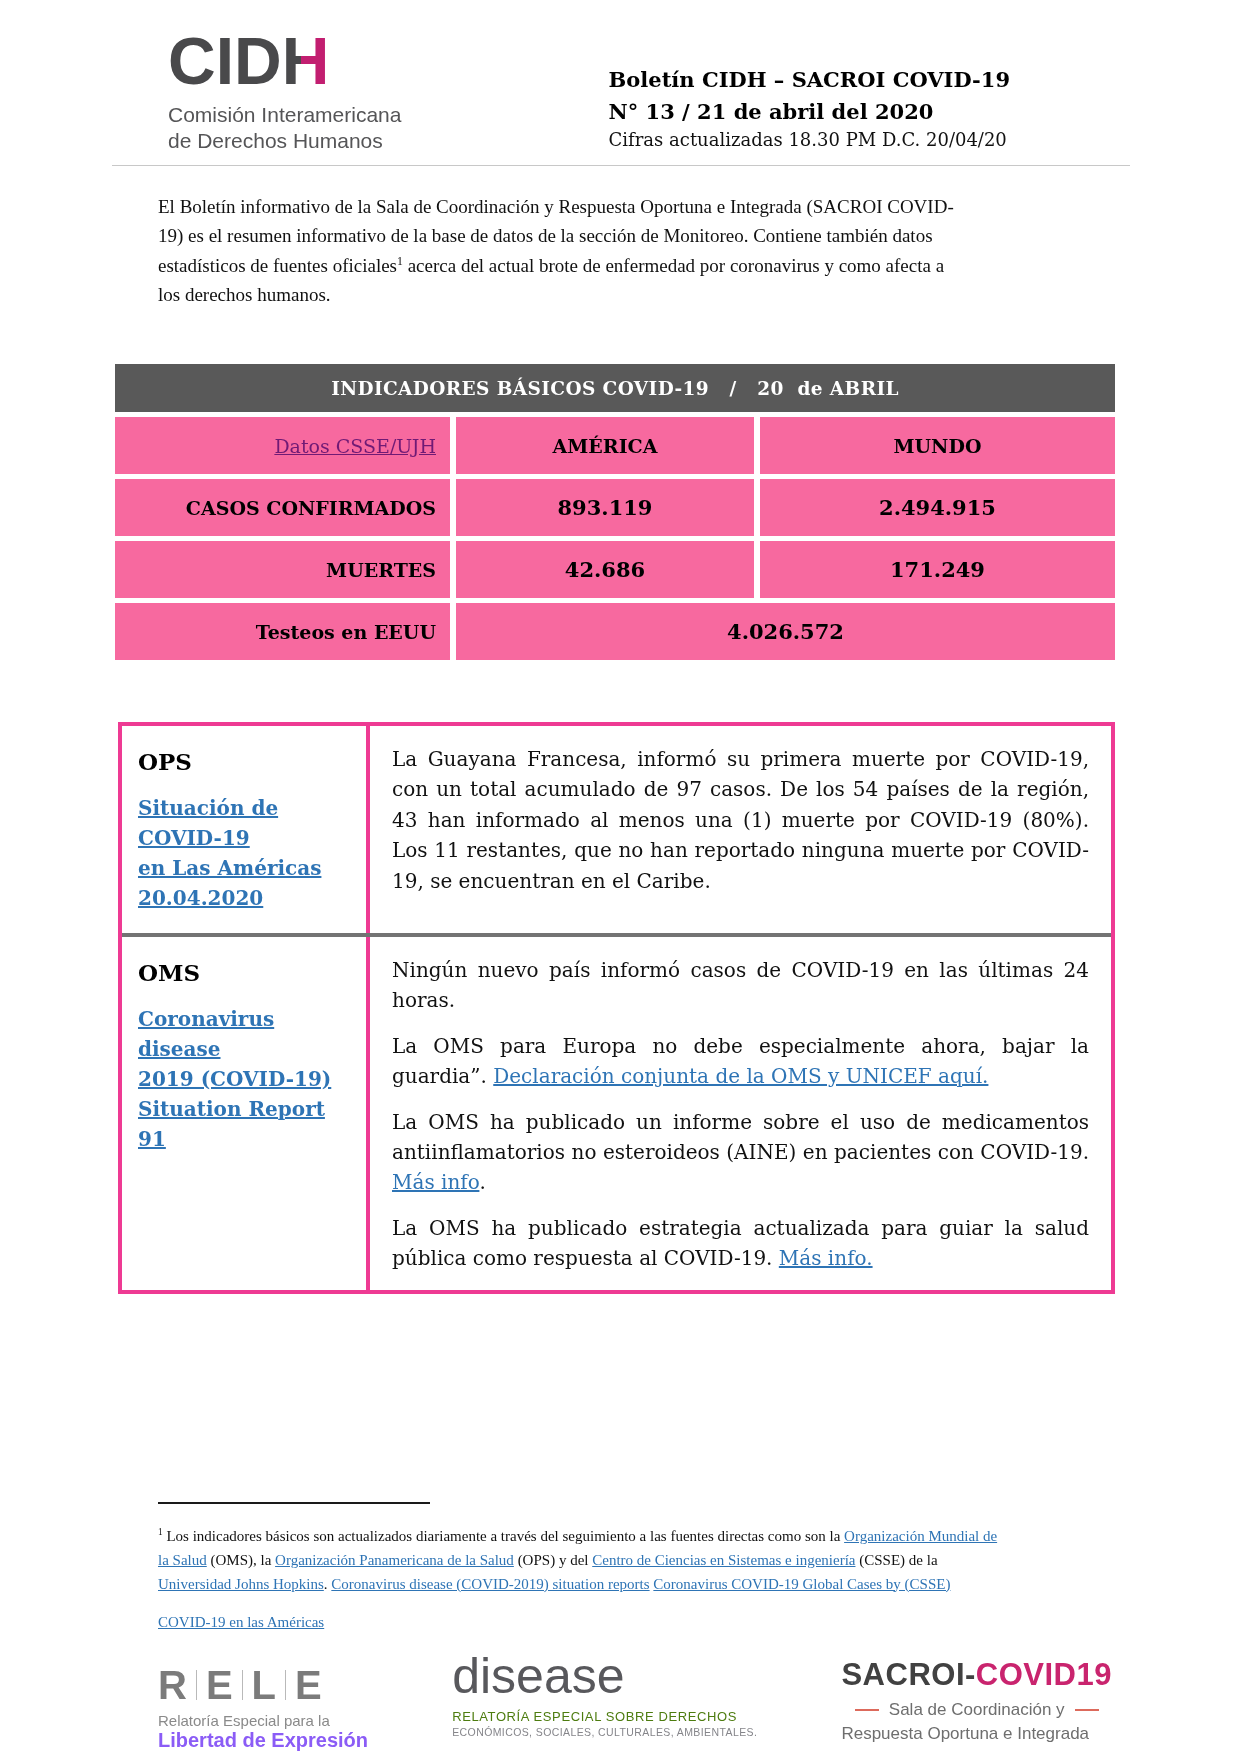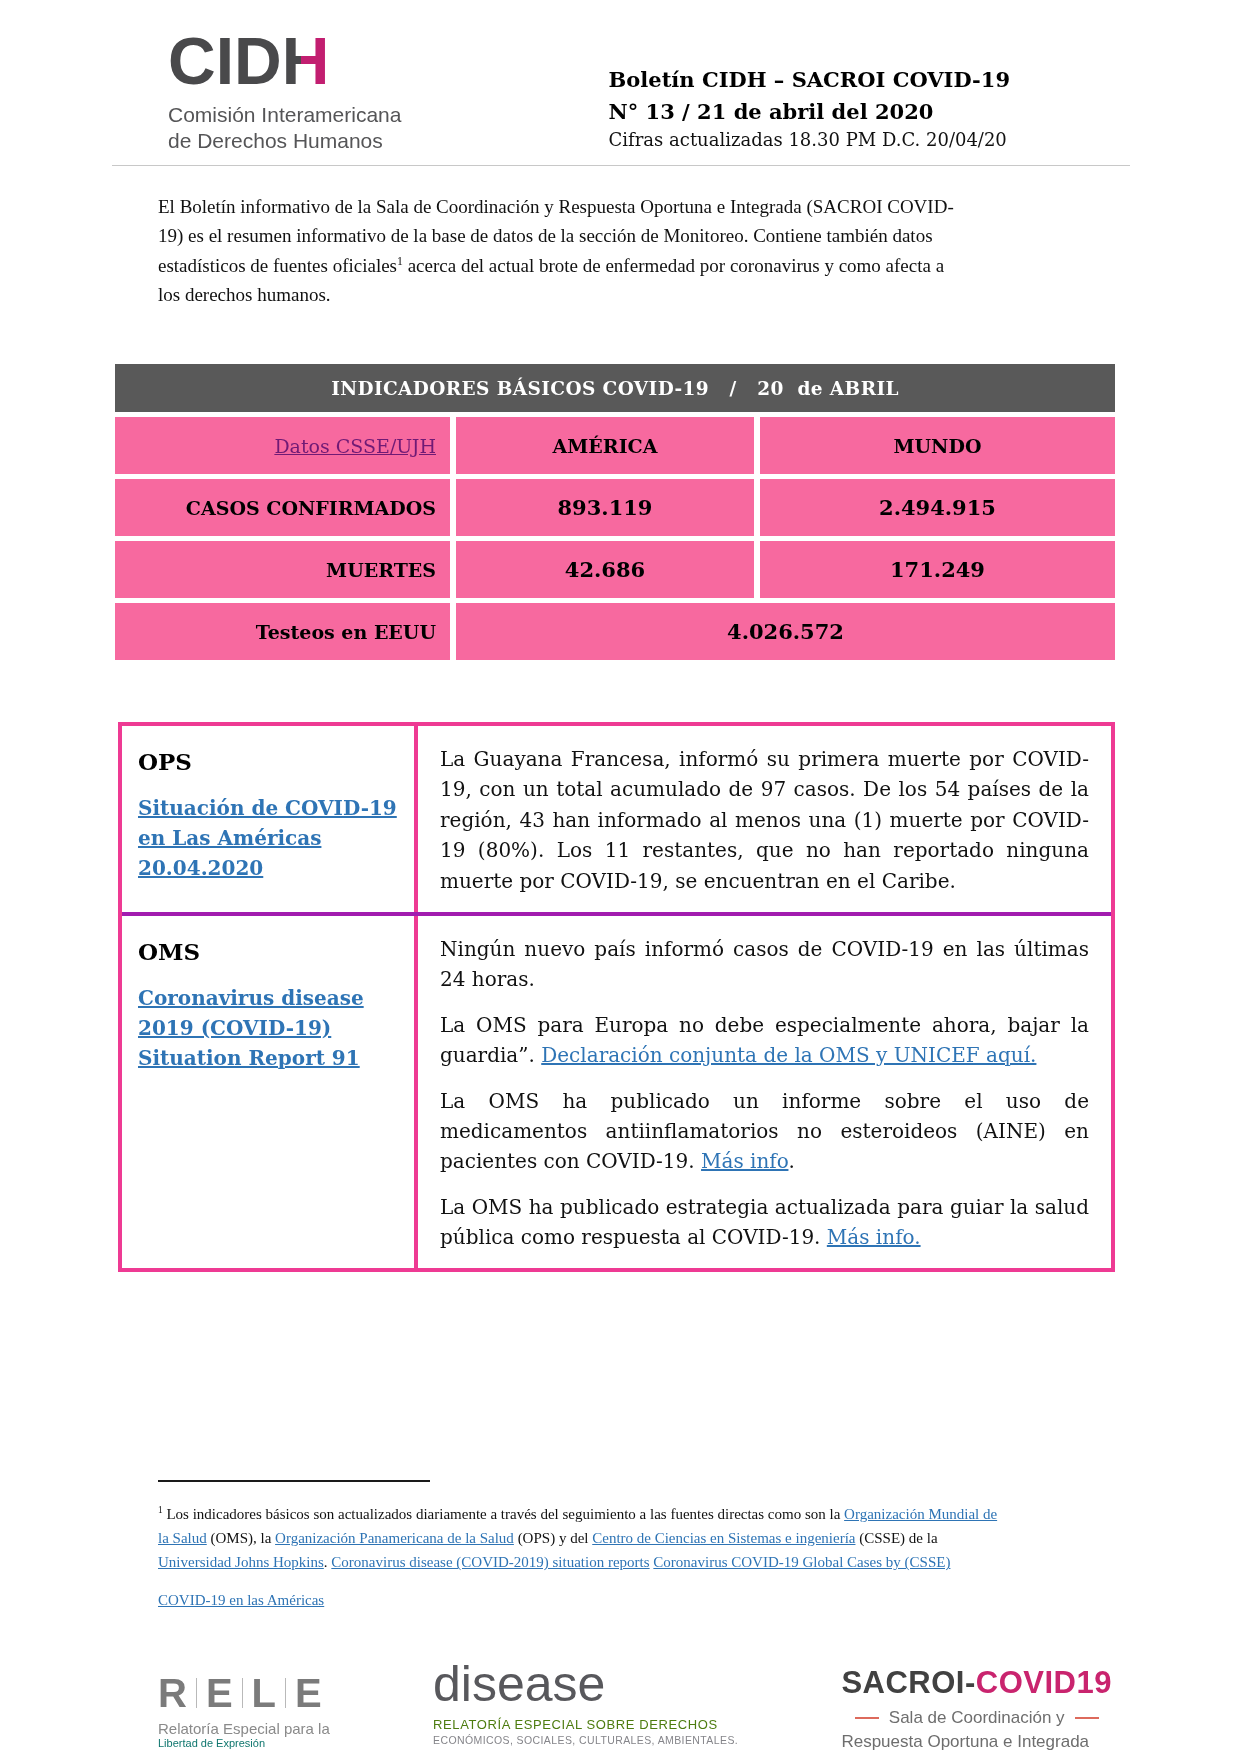--- a/index.html
+++ b/index.html
@@ -45,22 +45,22 @@
               font-weight:700; font-size:19px; color:#000; text-align:right; }
   .cell.val { justify-content:center; font-weight:700; font-size:21px; color:#000000; }
   .cell.colhead { justify-content:center; font-weight:700; font-size:19px; color:#000; }
   .cell.merged { grid-column:2/-1; }
   .src-link { color:#701a75; font-weight:400; font-size:19px;
               text-decoration:underline; }
 
   
   .infobox { margin:62px 0 0 118px; width:997px; border:4px solid #ee3a93; }
   .ib-row { display:flex; }
-  .ib-row + .ib-row { border-top:4px solid #a21caf; }
-  .ib-left { width:296px; border-right:4px solid #ee3a93; padding:22px 16px 20px 16px; }
+  .ib-row + .ib-row { border-top:4px solid #737373; }
+  .ib-left { width:248px; border-right:4px solid #ee3a93; padding:22px 16px 20px 16px; }
   .ib-right { flex:1; padding:18px 22px 16px 22px; }
   .ib-org { font-weight:700; font-size:23px; color:#000; }
   .ib-link { display:inline-block; margin-top:18px; font-weight:700; font-size:20px;
              line-height:1.5; color:#2e74b5; white-space:pre-line; }
   .ib-text { font-size:20px; line-height:1.52; text-align:justify; color:#111; }
   .ib-right p + p { margin-top:15px; }
   .inline-link { color:#2e74b5; text-decoration:underline; }
 
   
   .fn-rule { margin:208px 0 0 158px; width:272px; border:none; border-top:2px solid #1a1a1a; }
@@ -71,21 +71,21 @@
 
   
   .footer { position:absolute; left:158px; right:128px; bottom:14px;
             display:flex; justify-content:space-between; align-items:flex-start;
             font-family:"Liberation Sans", sans-serif; }
   .rele { margin-top:14px; }
   .rele-letters { display:flex; align-items:center; color:#7b7b7b;
                   font-weight:700; font-size:40px; line-height:1; }
   .rele-sep { width:1px; height:30px; background:#b9b9b9; margin:0 9px; }
   .rele-sub1 { margin-top:7px; font-size:15px; color:#8a8a8a; }
-  .rele-sub2 { font-size:11px; font-weight:400; color:#0f766e; }
+  .rele-sub2 { font-size:20px; font-weight:700; color:#8b5cf6; }
   .redesca { margin-top:0; }
   .redesca-word { font-size:50px; color:#58585c; line-height:1; letter-spacing:0; }
   .redesca-sub1 { margin-top:8px; font-size:13px; letter-spacing:0.6px; color:#4d7c0f; }
   .redesca-sub2 { margin-top:2px; font-size:10.5px; letter-spacing:0.4px; color:#85858a; }
   .sacroi { margin-top:8px; text-align:left; }
   .sacroi-title { font-weight:700; font-size:31px; line-height:1; letter-spacing:0.5px; }
   .sacroi-dark { color:#414141; }
   .sacroi-pink { color:#c9246e; }
   .sacroi-line2 { margin-top:10px; display:flex; align-items:center; justify-content:center;
                   font-size:17px; color:#6e6e6e; }

